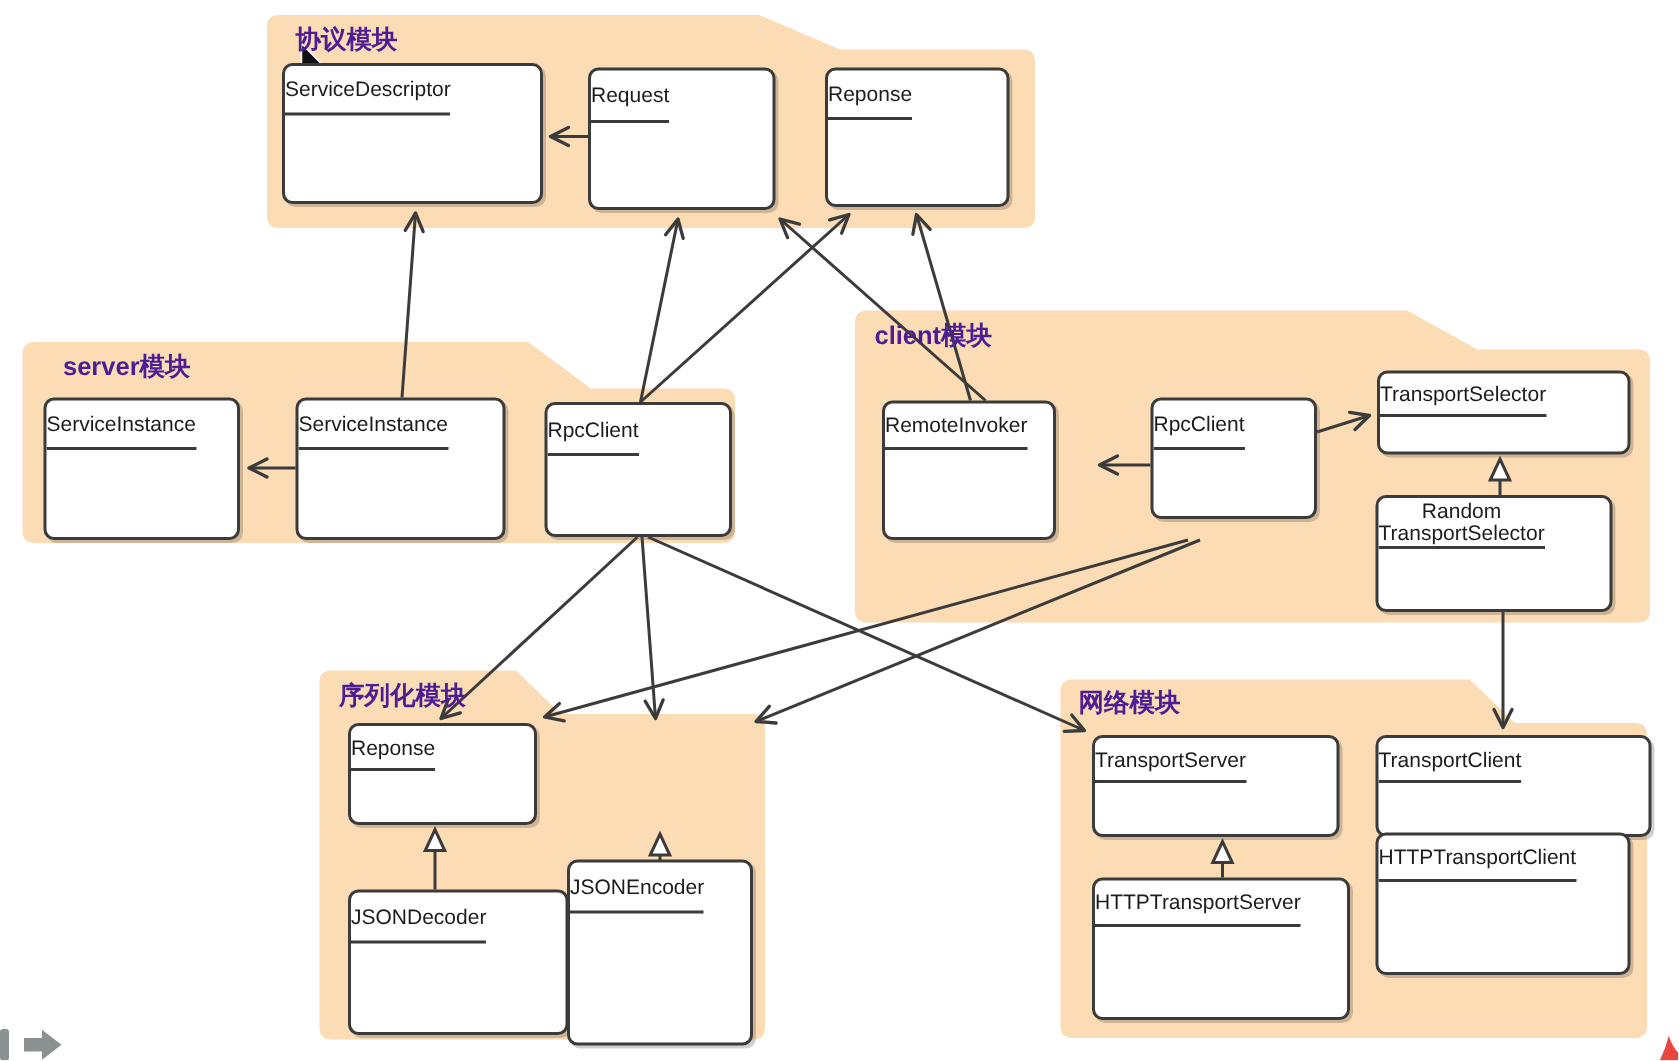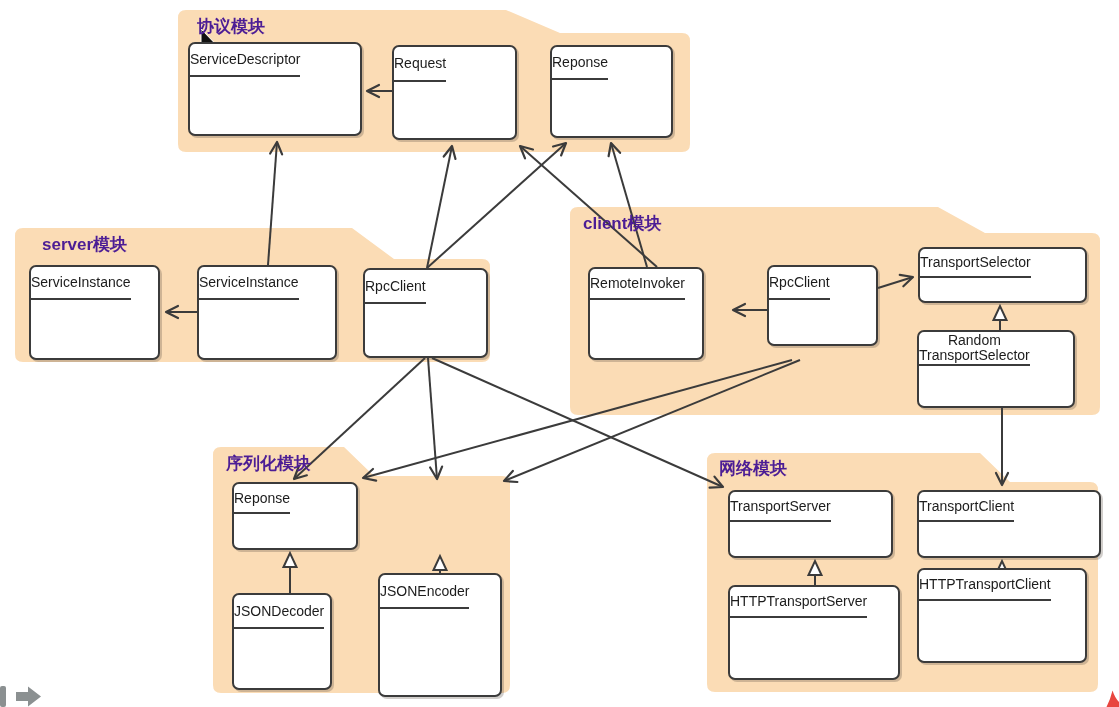--- a/index.html
+++ b/index.html
@@ -129,21 +129,21 @@
       <span>TransportSelector</span>
     </div>
     <div class="uml-sec" style="height:28px"></div>
     <div class="uml-sec last"></div>
   </div>
 
   <div class="uml-class" style="left:232px;top:482px;width:126px;height:68px">
     <div class="uml-title" style="height:28px">Reponse</div>
     <div class="uml-sec last"></div>
   </div>
-  <div class="uml-class" style="left:232px;top:593px;width:100px;height:97px">
+  <div class="uml-class" style="left:232px;top:593px;width:147px;height:97px">
     <div class="uml-title" style="height:32px">JSONDecoder</div>
     <div class="uml-sec" style="height:31px"></div>
     <div class="uml-sec last"></div>
   </div>
   <div class="uml-class" style="left:378px;top:573px;width:124px;height:124px">
     <div class="uml-title" style="height:32px">JSONEncoder</div>
     <div class="uml-sec" style="height:31px"></div>
     <div class="uml-sec last"></div>
   </div>
 
@@ -153,19 +153,19 @@
   </div>
   <div class="uml-class" style="left:917px;top:490px;width:184px;height:68px">
     <div class="uml-title" style="height:28px">TransportClient</div>
     <div class="uml-sec last"></div>
   </div>
   <div class="uml-class" style="left:728px;top:585px;width:172px;height:95px">
     <div class="uml-title" style="height:29px">HTTPTransportServer</div>
     <div class="uml-sec" style="height:33px"></div>
     <div class="uml-sec last"></div>
   </div>
-  <div class="uml-class" style="left:917px;top:568px;width:170px;height:95px">
+  <div class="uml-class" style="left:917px;top:555px;width:170px;height:95px">
     <div class="uml-title" style="height:29px">HTTPTransportClient</div>
     <div class="uml-sec" style="height:33px"></div>
     <div class="uml-sec last"></div>
   </div>
 
 </div>
 
 </body></html>

